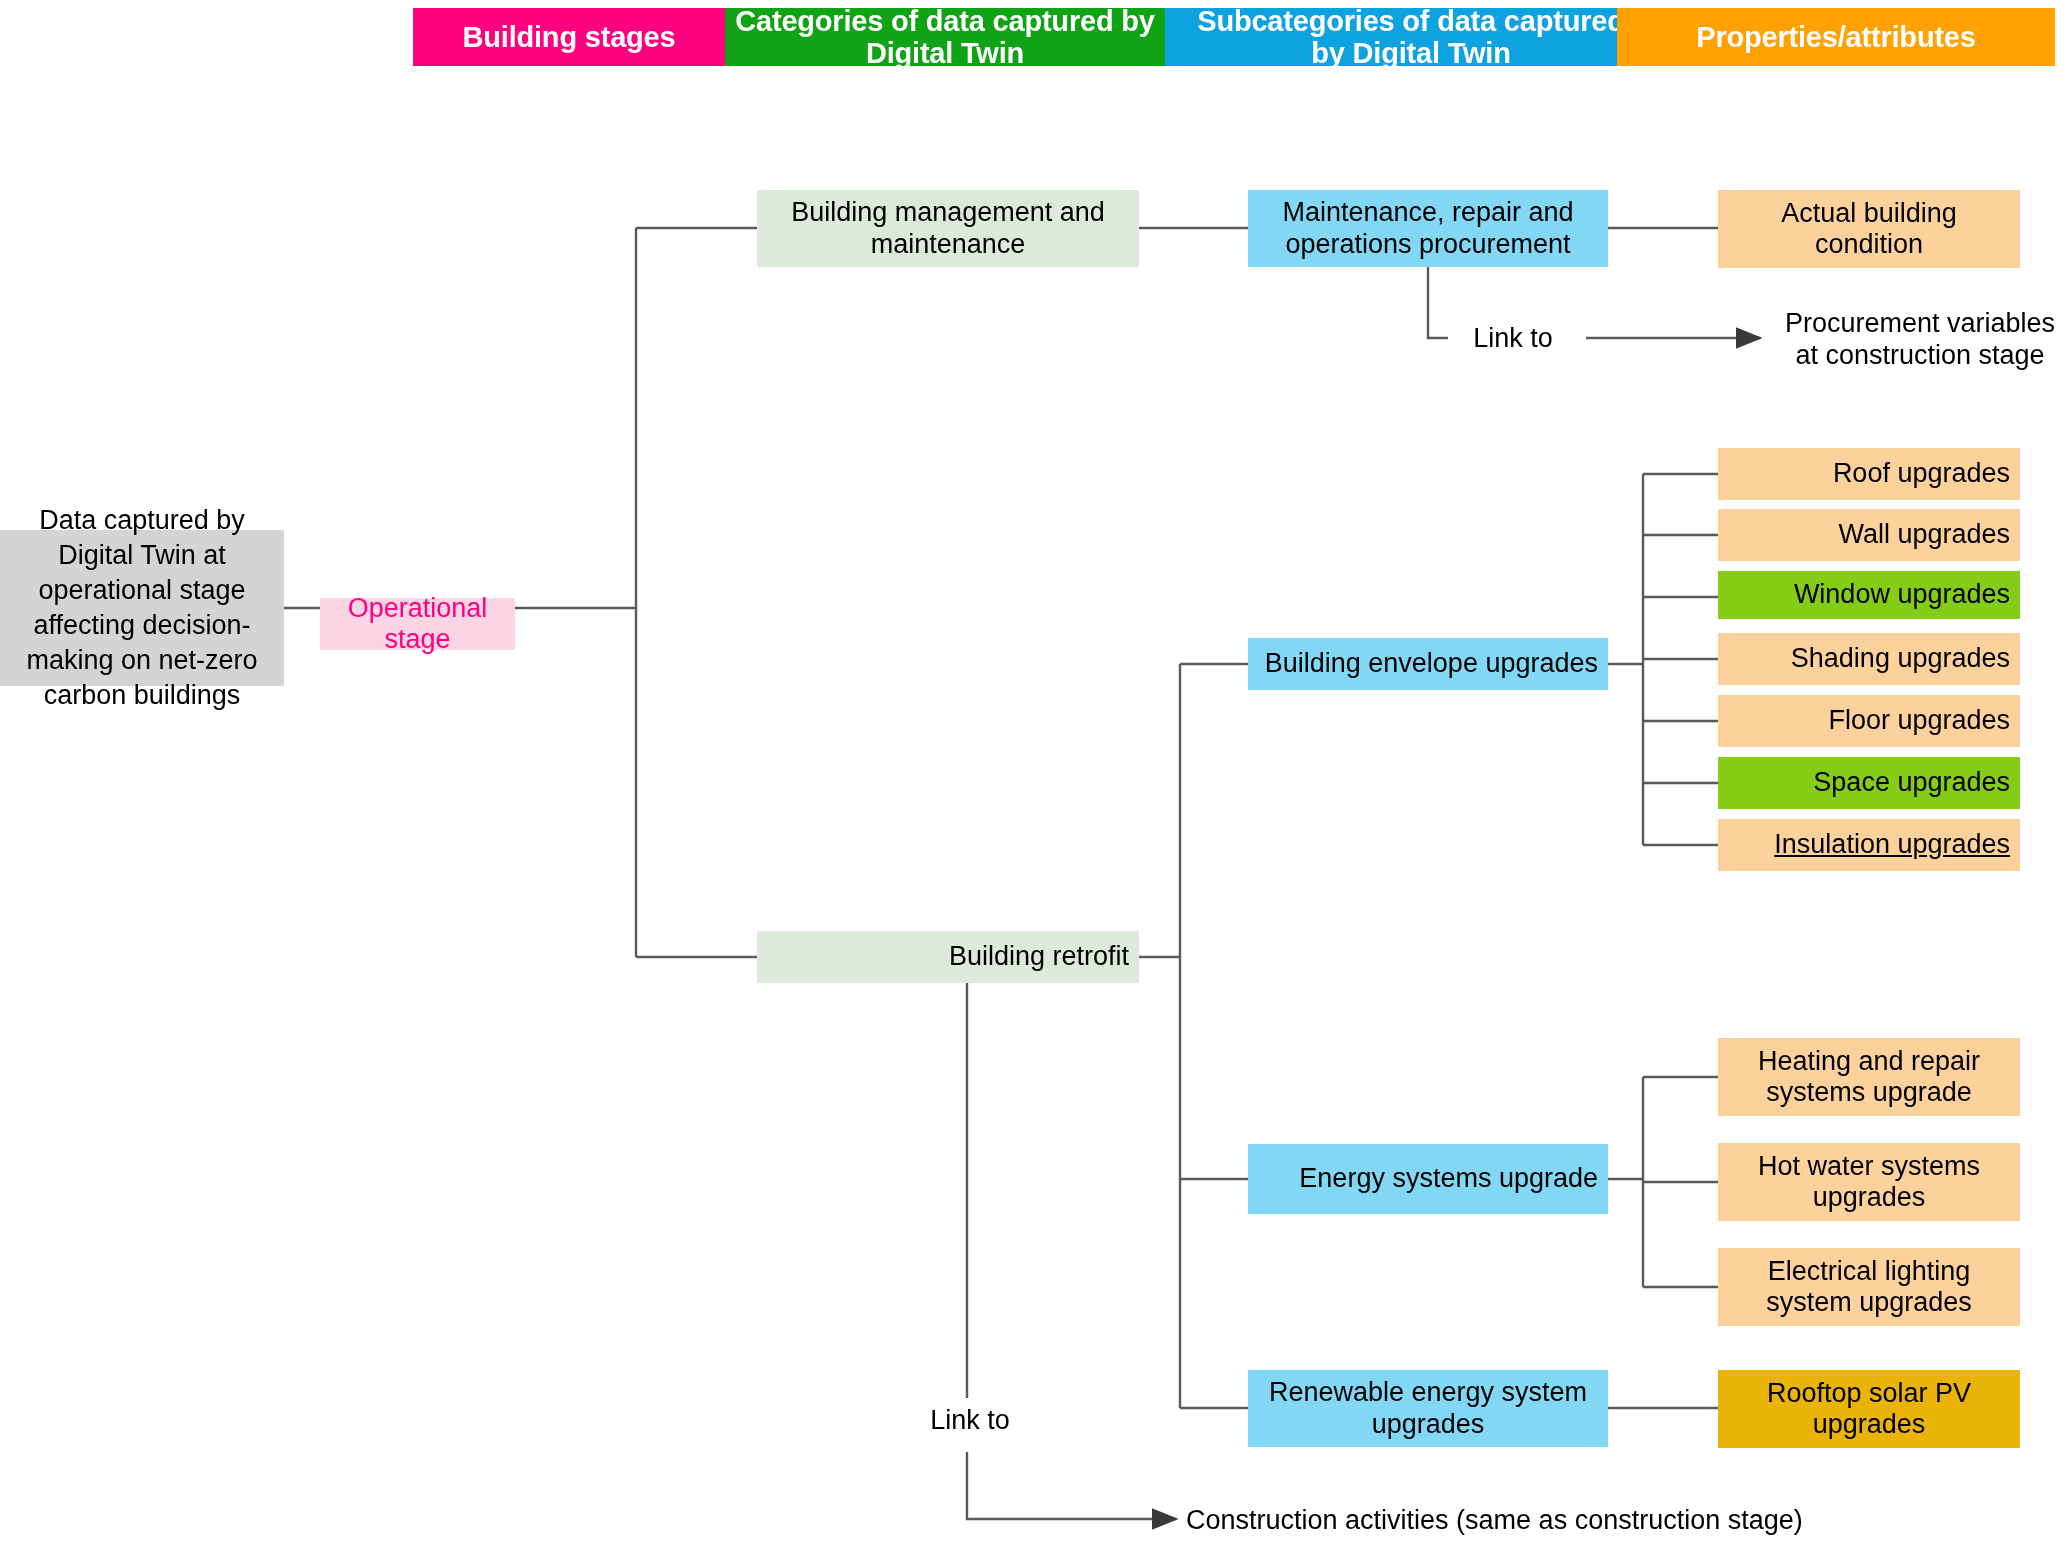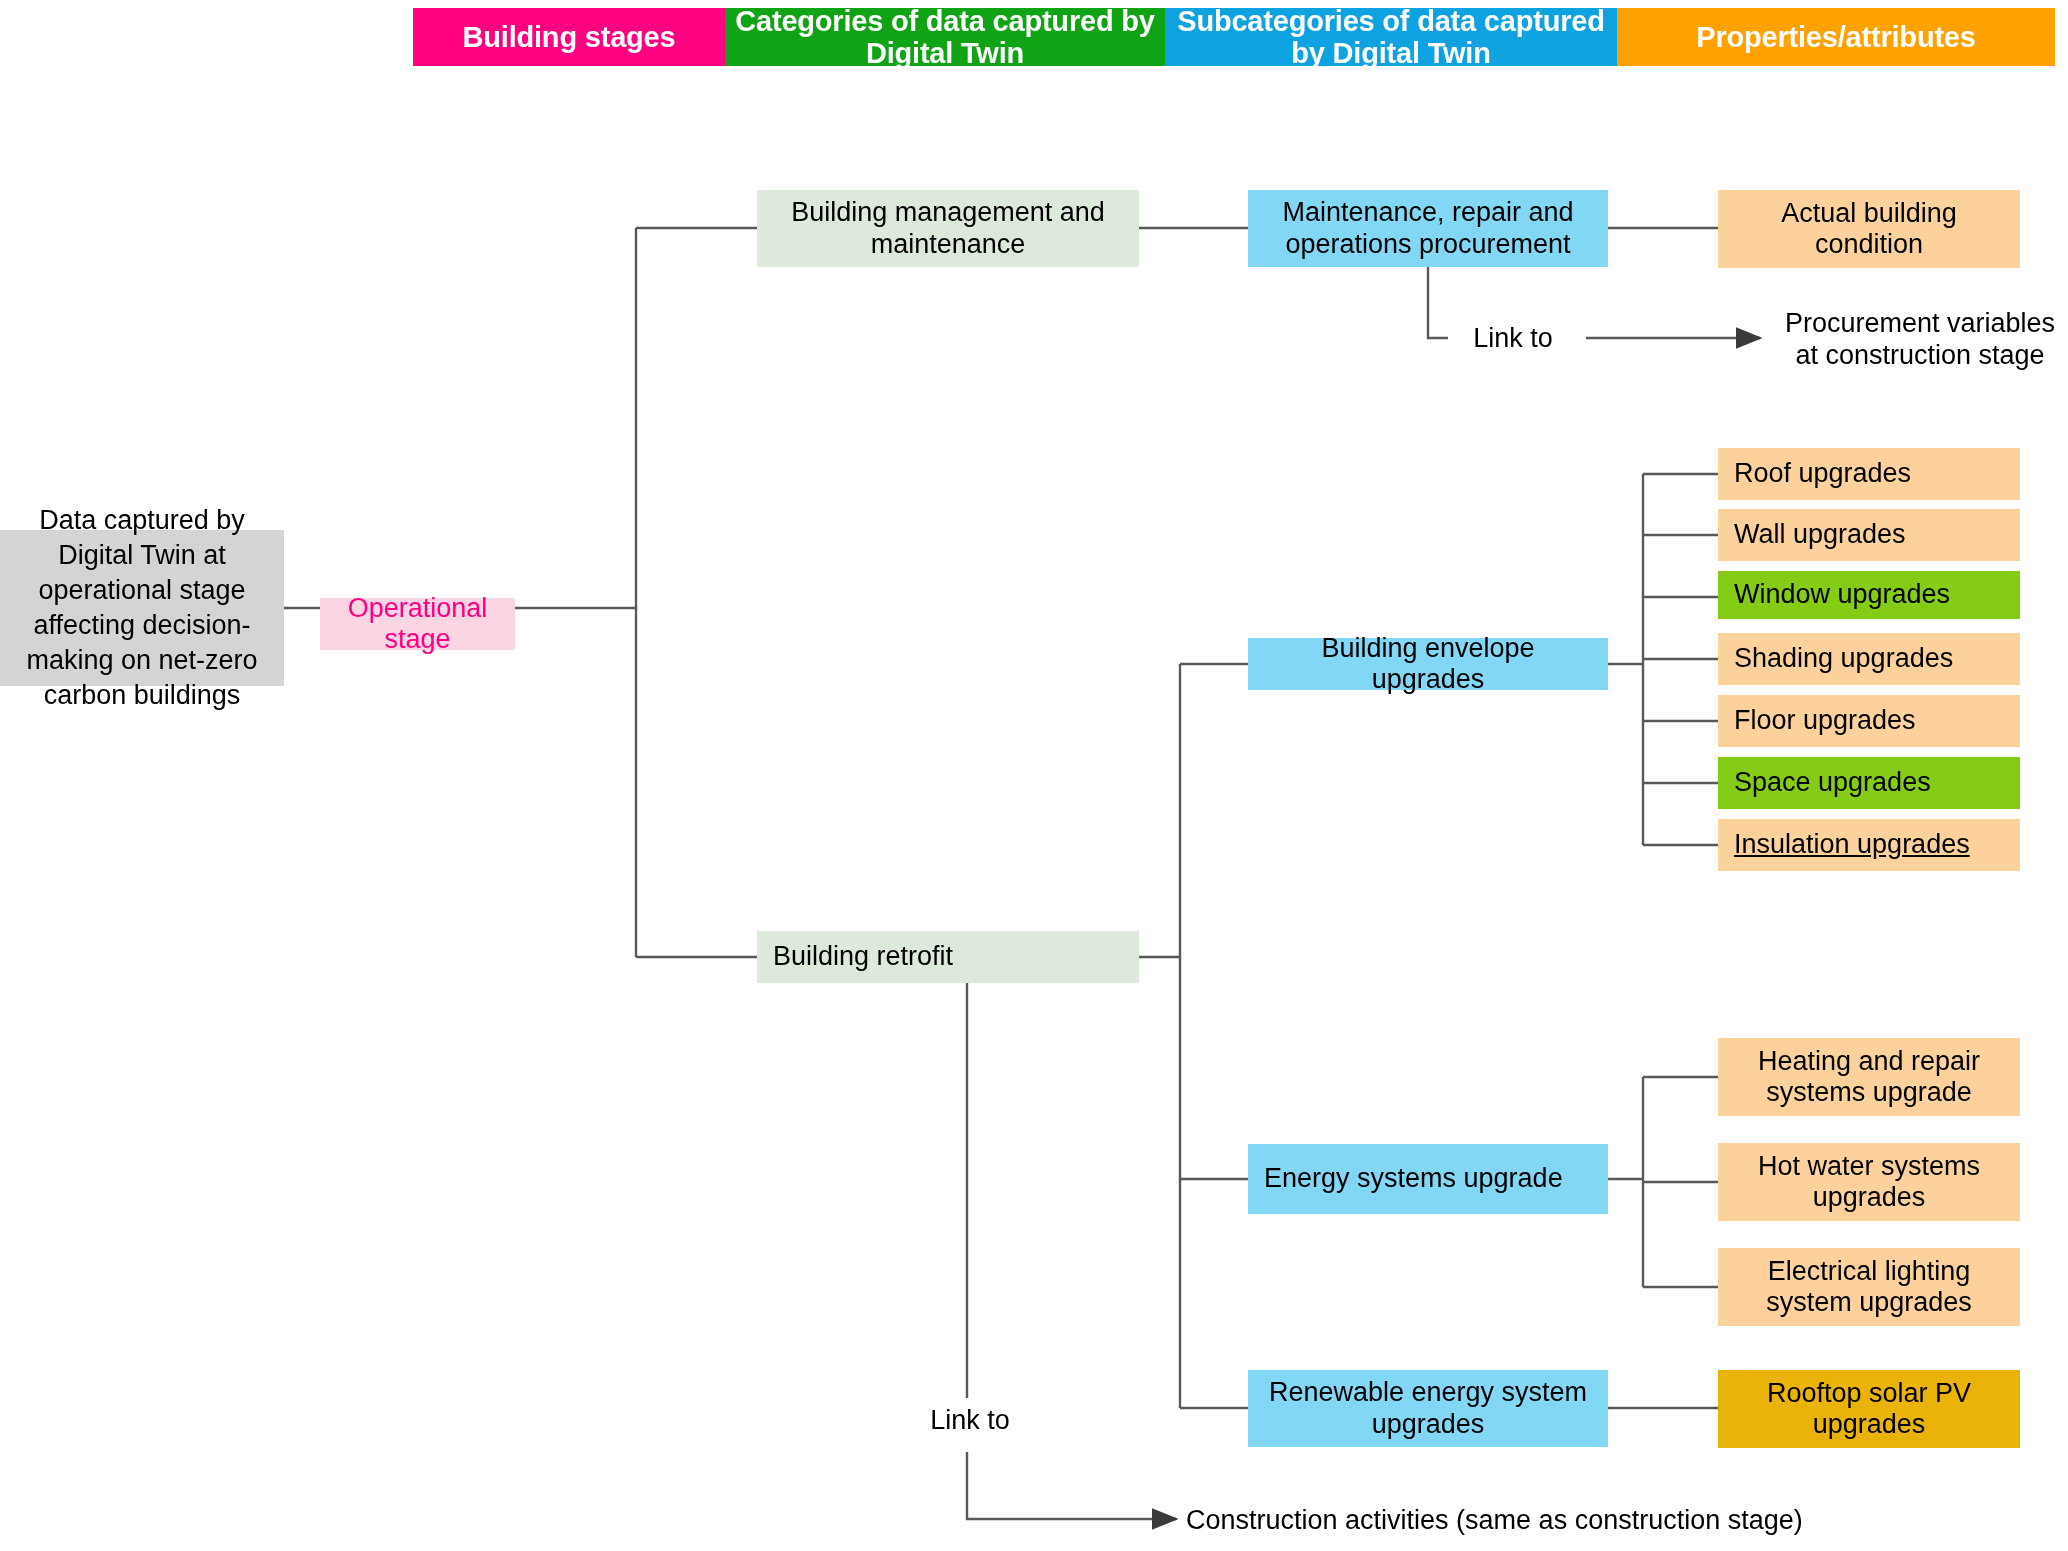--- a/index.html
+++ b/index.html
@@ -3,22 +3,22 @@
 <meta charset="utf-8">
 <style>
   html,body{margin:0;padding:0;background:#ffffff;}
   body{width:2068px;height:1551px;position:relative;overflow:hidden;
        font-family:"Liberation Sans","DejaVu Sans",sans-serif;color:#000;}
   #canvas{position:absolute;left:0;top:0;width:2068px;height:1551px;}
   svg.wires{position:absolute;left:0;top:0;width:2068px;height:1551px;pointer-events:none;}
   .hdr{position:absolute;display:flex;align-items:center;justify-content:center;
        text-align:center;color:#ffffff;font-weight:bold;font-size:29px;line-height:1.12;
        letter-spacing:-0.2px;}
-  .node{position:absolute;display:flex;align-items:center;justify-content:flex-start;
-        text-align:center;font-size:27px;line-height:1.16;padding:0 16px;
+  .node{position:absolute;display:flex;align-items:center;justify-content:flex-end;
+        text-align:center;font-size:27px;line-height:1.16;padding:0 10px;
         box-sizing:border-box;}
   .node.root{font-size:27px;line-height:1.3;}
   .plain{position:absolute;display:flex;align-items:center;justify-content:flex-start;
          text-align:center;font-size:27px;line-height:1.2;}
   .plain.ctr{justify-content:center;text-align:center;}
 </style>
 </head>
 <body>
 
 <div id="canvas">
@@ -73,21 +73,21 @@
       <path d="M967,1452 L967,1519 L1176,1519" marker-end="url(#arrow)"></path>
     </g>
   </svg>
 
   <div class="hdr" style="left:413px;top:8px;width:312px;height:58px;background:#FF0080;">
     <span>Building stages</span>
   </div>
   <div class="hdr" style="left:725px;top:8px;width:440px;height:58px;background:#0FA315;">
     <span>Categories of data captured by Digital Twin</span>
   </div>
-  <div class="hdr" style="left:1165px;top:8px;width:452px;height:58px;background:#0FA2E0;">
+  <div class="hdr" style="left:1165px;top:8px;width:452px;height:58px;background:#0FA2E0;padding-left:20px;">
     <span>Subcategories of data captured by Digital Twin</span>
   </div>
   <div class="hdr" style="left:1617px;top:8px;width:438px;height:58px;background:#FFA100;">
     <span>Properties/attributes</span>
   </div>
 
   <div class="node root" style="left:0px;top:530px;width:284px;height:156px;background:#D4D4D4;">
     <span>Data captured by Digital Twin at operational stage affecting decision-making on net-zero carbon buildings</span>
   </div>
 

